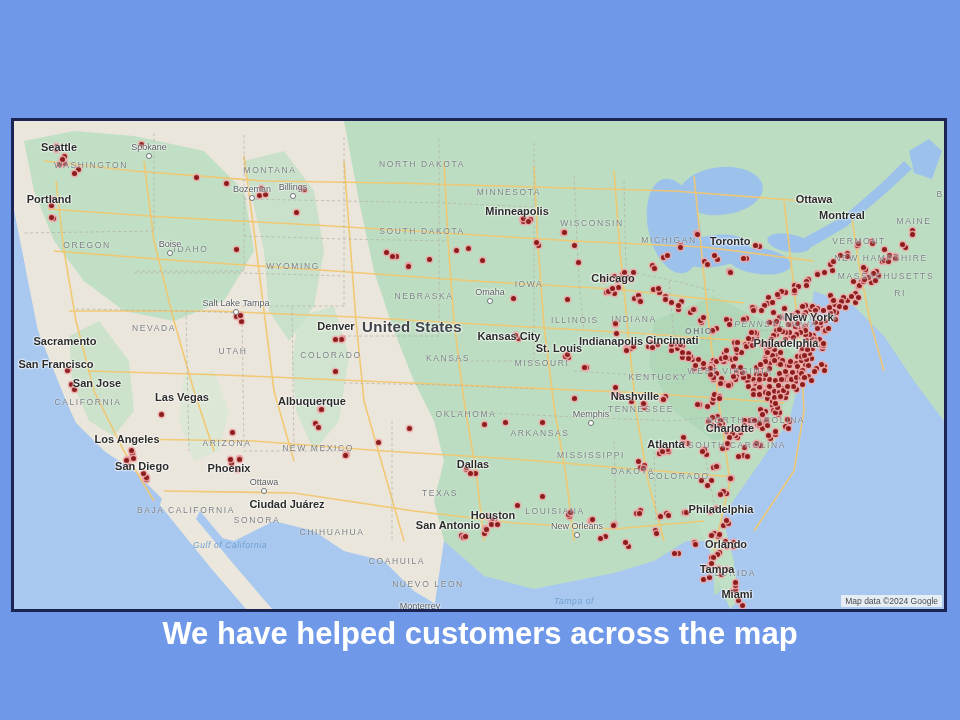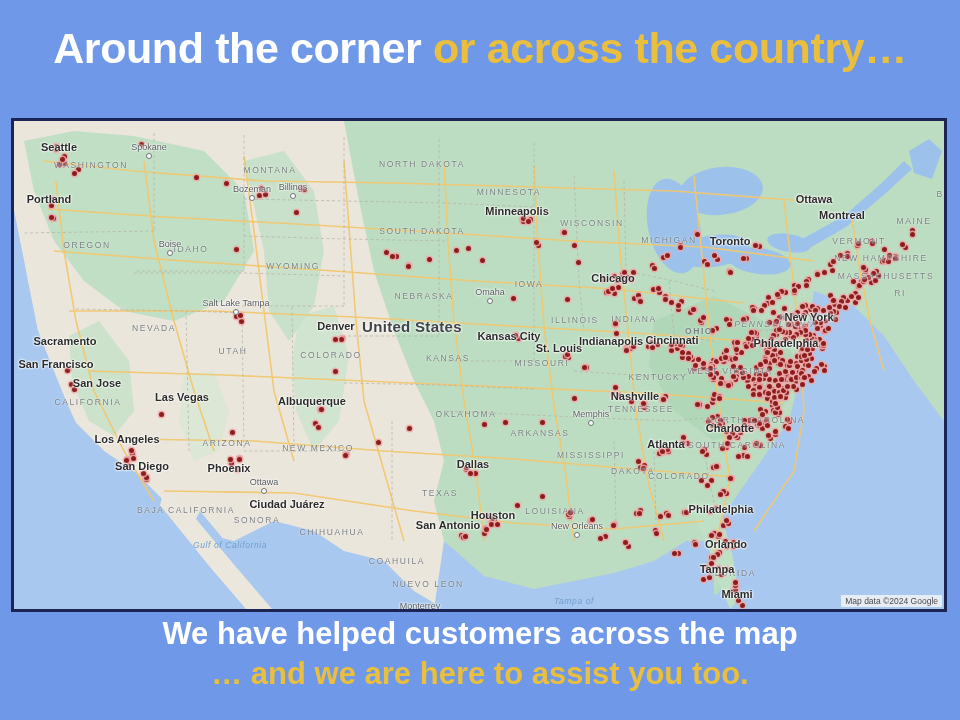--- a/index.html
+++ b/index.html
@@ -58,23 +58,20 @@
   
   #footer{position:absolute;left:0;top:614px;width:960px;text-align:center;}
   #footer .line1{font-size:31px;font-weight:bold;color:#ffffff;line-height:1.30;white-space:nowrap;}
   #footer .line2{font-size:31px;font-weight:bold;color:#e9bf3d;line-height:1.32;white-space:nowrap;}
 </style>
 </head>
 <body>
 
 <div id="slide">
 
-  <div id="headline">
-    <span class="t-white">Around the corner </span><span class="t-gold">or across the country…</span>
-  </div>
 
   <div id="map-frame">
     <div id="map-canvas">
       <svg viewBox="0 0 930 488" preserveAspectRatio="none">
         <defs>
           <linearGradient id="gv" x1="0" y1="0" x2="1" y2="0">
             <stop offset="0" stop-color="#c9e4cc"></stop>
               <stop offset="1" stop-color="#a9d9b4"></stop>
           </linearGradient>
         </defs>
@@ -997,16 +994,15 @@
         <div class="lbl city" style="left: 800px; top: 78px;">Ottawa</div>
         <div class="lbl city" style="left: 828px; top: 94px;">Montreal</div>
         <div class="lbl country" style="left: 398px; top: 205px;">United States</div>
       </div>
 
     <div id="attribution">Map data ©2024 Google</div>
   </div>
 
   <div id="footer">
     <div class="line1">We have helped customers across the map</div>
-    <div class="line2">… and we are here to assist you too.</div>
   </div>
 
 </div>
 
 </body></html>

